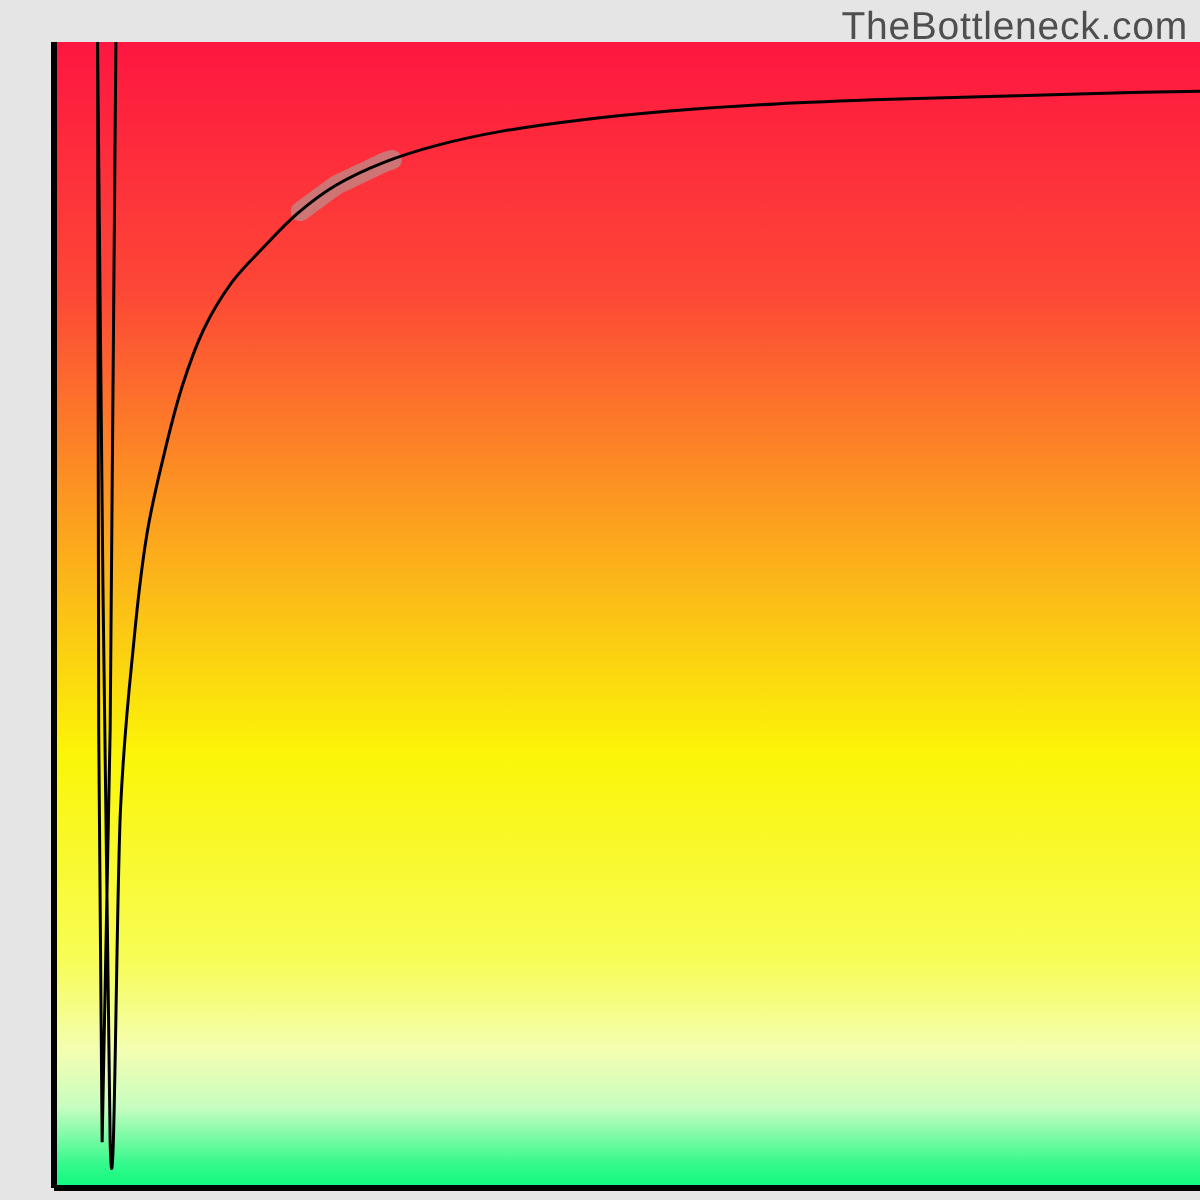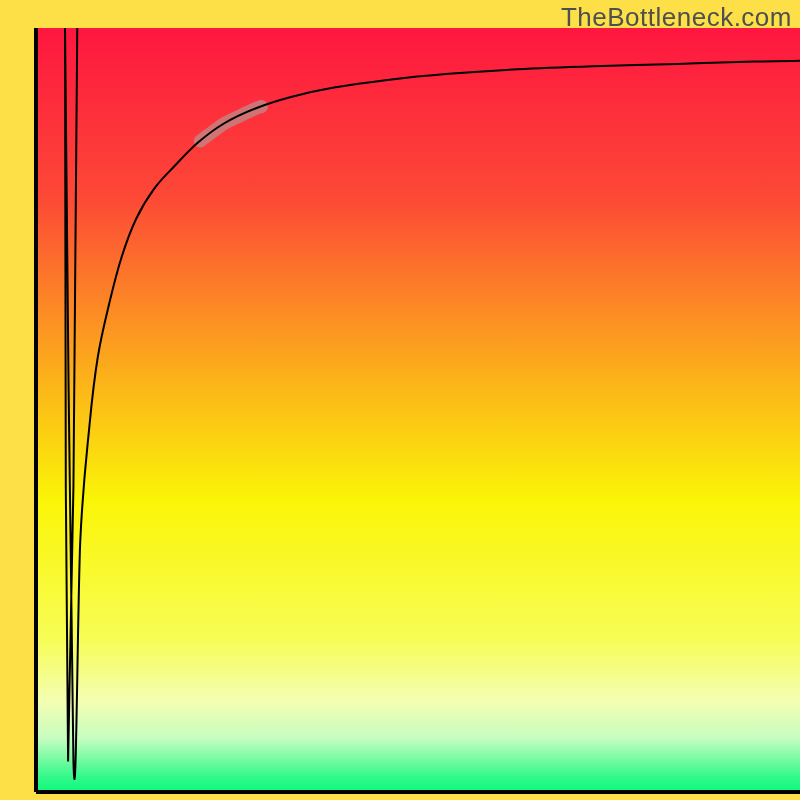--- a/index.html
+++ b/index.html
@@ -8,21 +8,21 @@
     width: 800px;
     height: 800px;
     overflow: hidden;
     background: #fff;
     font-family: Arial, Helvetica, sans-serif;
   }
   .frame {
     position: relative;
     width: 800px;
     height: 800px;
-    background: #fde047;
+    background: #e5e5e5;
   }
   .watermark {
     position: absolute;
     top: 2px;
     right: 8px;
     font-size: 26px;
     font-weight: 400;
     color: #4f4f50;
     letter-spacing: 0.5px;
     z-index: 20;

